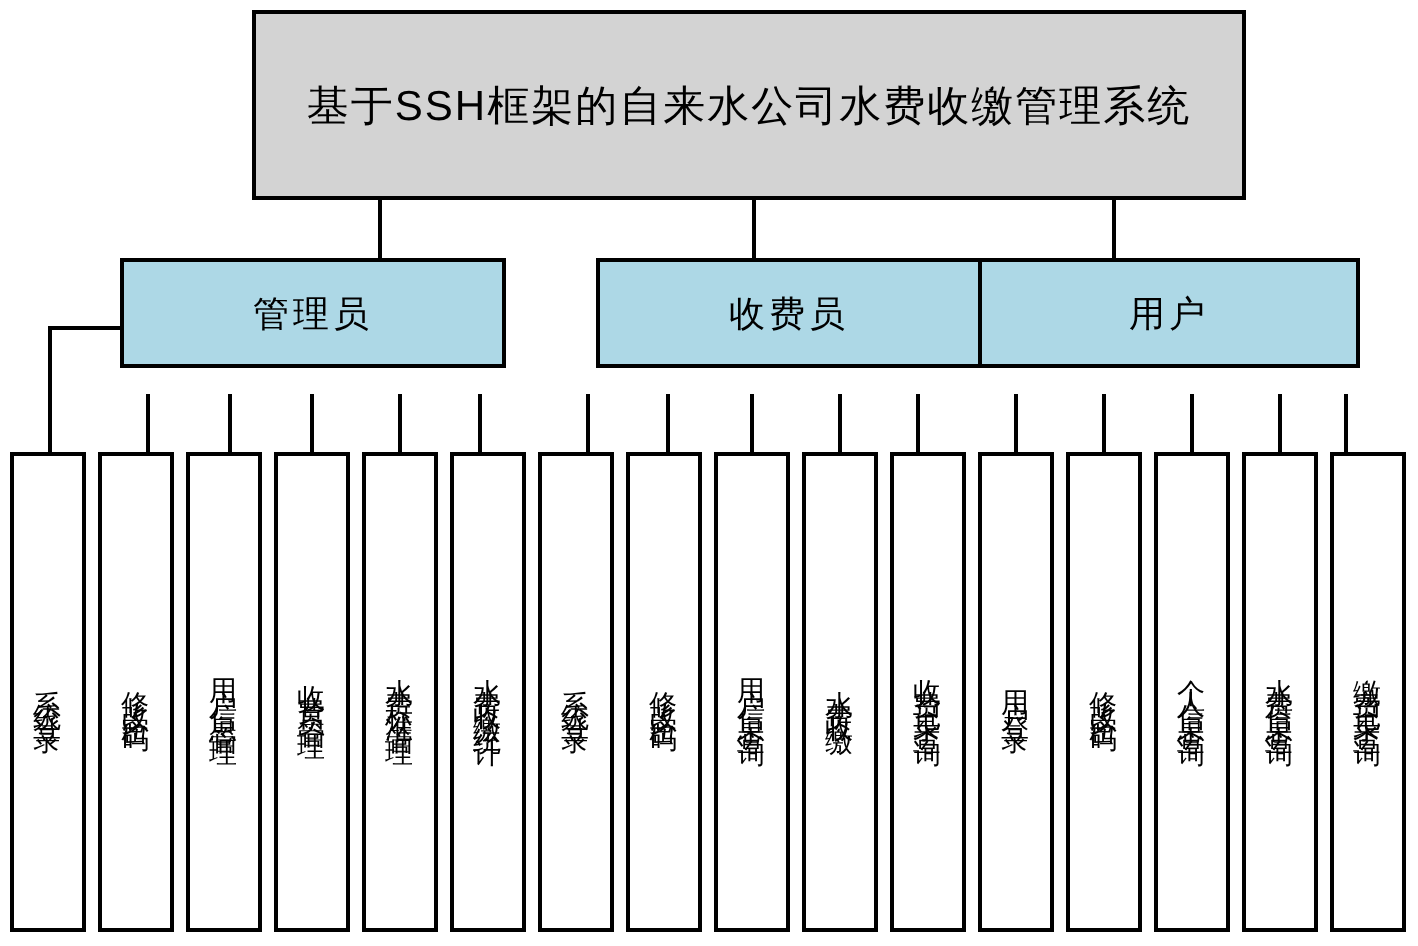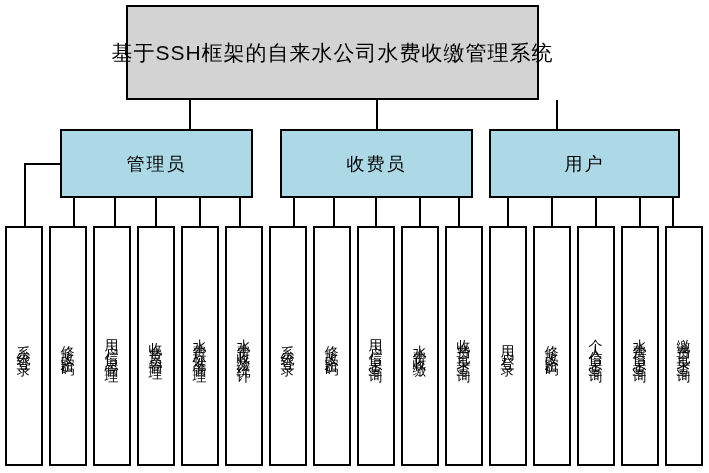--- a/index.html
+++ b/index.html
@@ -6,25 +6,25 @@
   .canvas{
     position:relative;width:709px;height:473px;background:var(--canvas-bg,#fff);
     font-family:"Liberation Sans","DejaVu Sans",sans-serif;color:var(--text,#000);
     overflow:hidden;
   }
   .box{
     position:absolute;box-sizing:border-box;border:2px solid var(--line,#000);
     display:flex;align-items:center;justify-content:center;text-align:center;
   }
   .title-box{
-    left:126px;top:5px;width:413px;height:95px;
+    left:126px;top:5px;width:497px;height:95px;
     background:var(--title-bg,#d3d3d3);font-size:21px;letter-spacing:1px;white-space:nowrap;
   }
   .role-box{
-    top:129px;height:69px;
+    top:129px;height:55px;
     background:var(--role-bg,#add8e6);font-size:18px;letter-spacing:2px;white-space:nowrap;
   }
   .leaf{
     top:226px;width:38px;height:240px;
     background:var(--leaf-bg,#fff);
   }
   .leaf .vtext{
     writing-mode:vertical-lr;text-orientation:upright;
     font-size:14px;line-height:1;letter-spacing:6px;
   }
@@ -42,21 +42,21 @@
     <span>基于SSH框架的自来水公司水费收缴管理系统</span>
   </div>
 
   <div class="vline stub-top" style="left:189px"></div>
   <div class="vline stub-top" style="left:376px"></div>
   <div class="vline stub-top" style="left:556px"></div>
 
   <div class="box role-box" style="left:60px;width:193px">
     <span>管理员</span>
   </div>
-  <div class="box role-box" style="left:280px;width:193px">
+  <div class="box role-box" style="left:298px;width:193px">
     <span>收费员</span>
   </div>
   <div class="box role-box" style="left:489px;width:191px">
     <span>用户</span>
   </div>
 
   <div class="hline" style="left:24px;top:163px;width:37px"></div>
   <div class="vline" style="left:24px;top:163px;height:63px"></div>
 
   <div class="vline stub-leaf" style="left:73px"></div>

